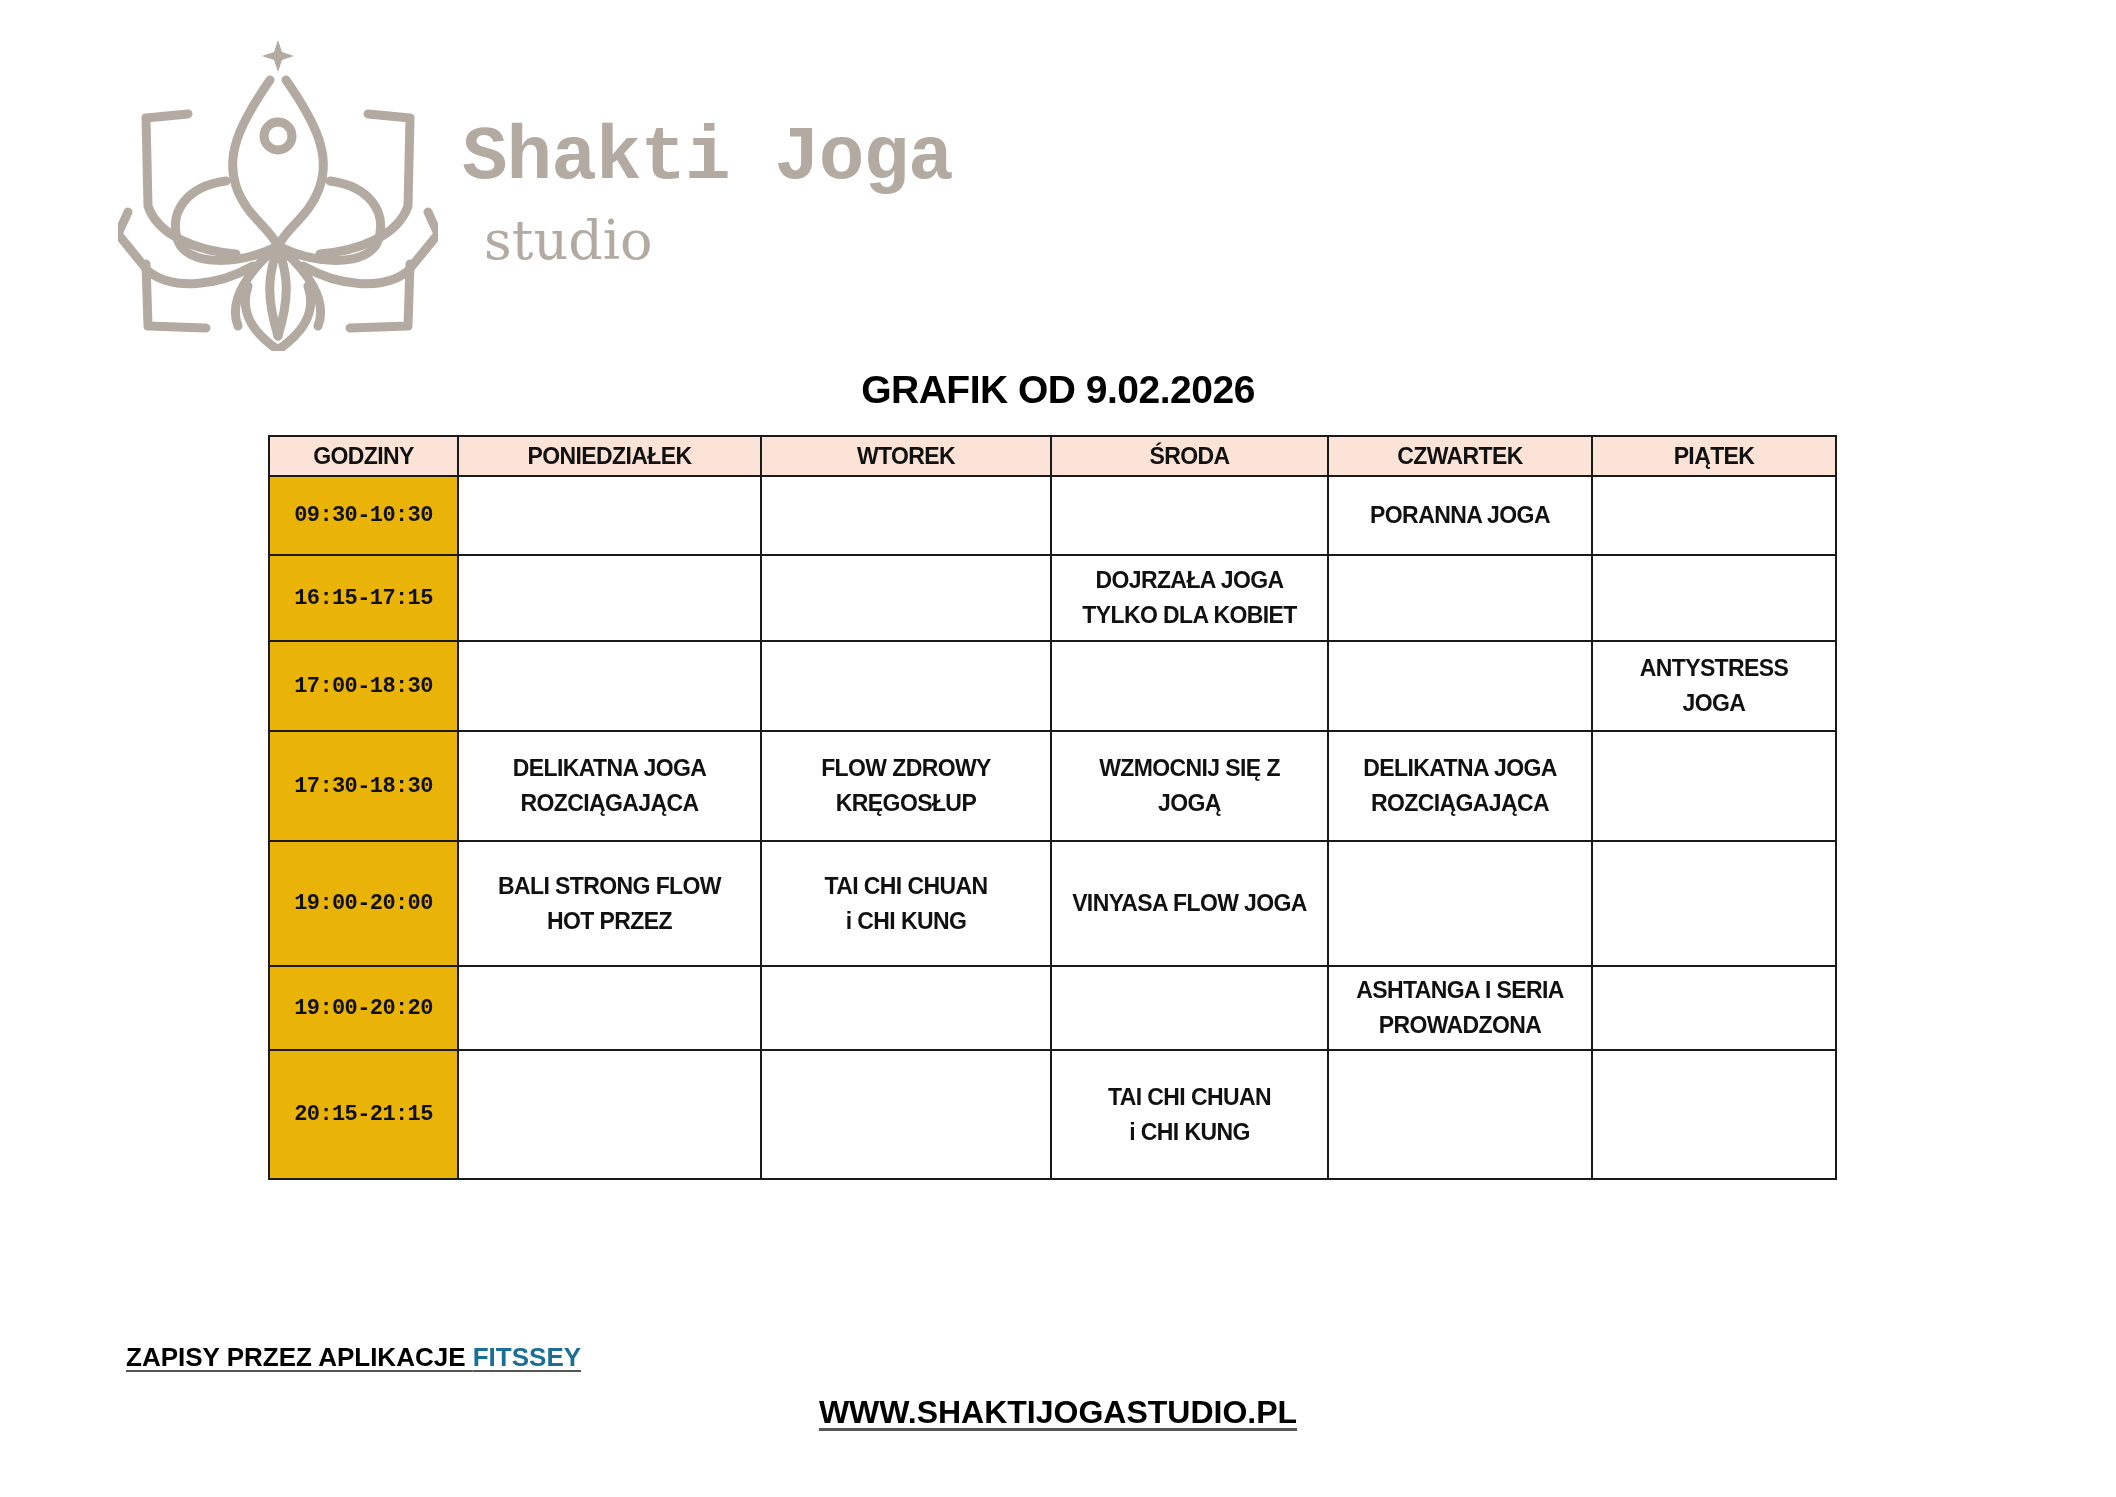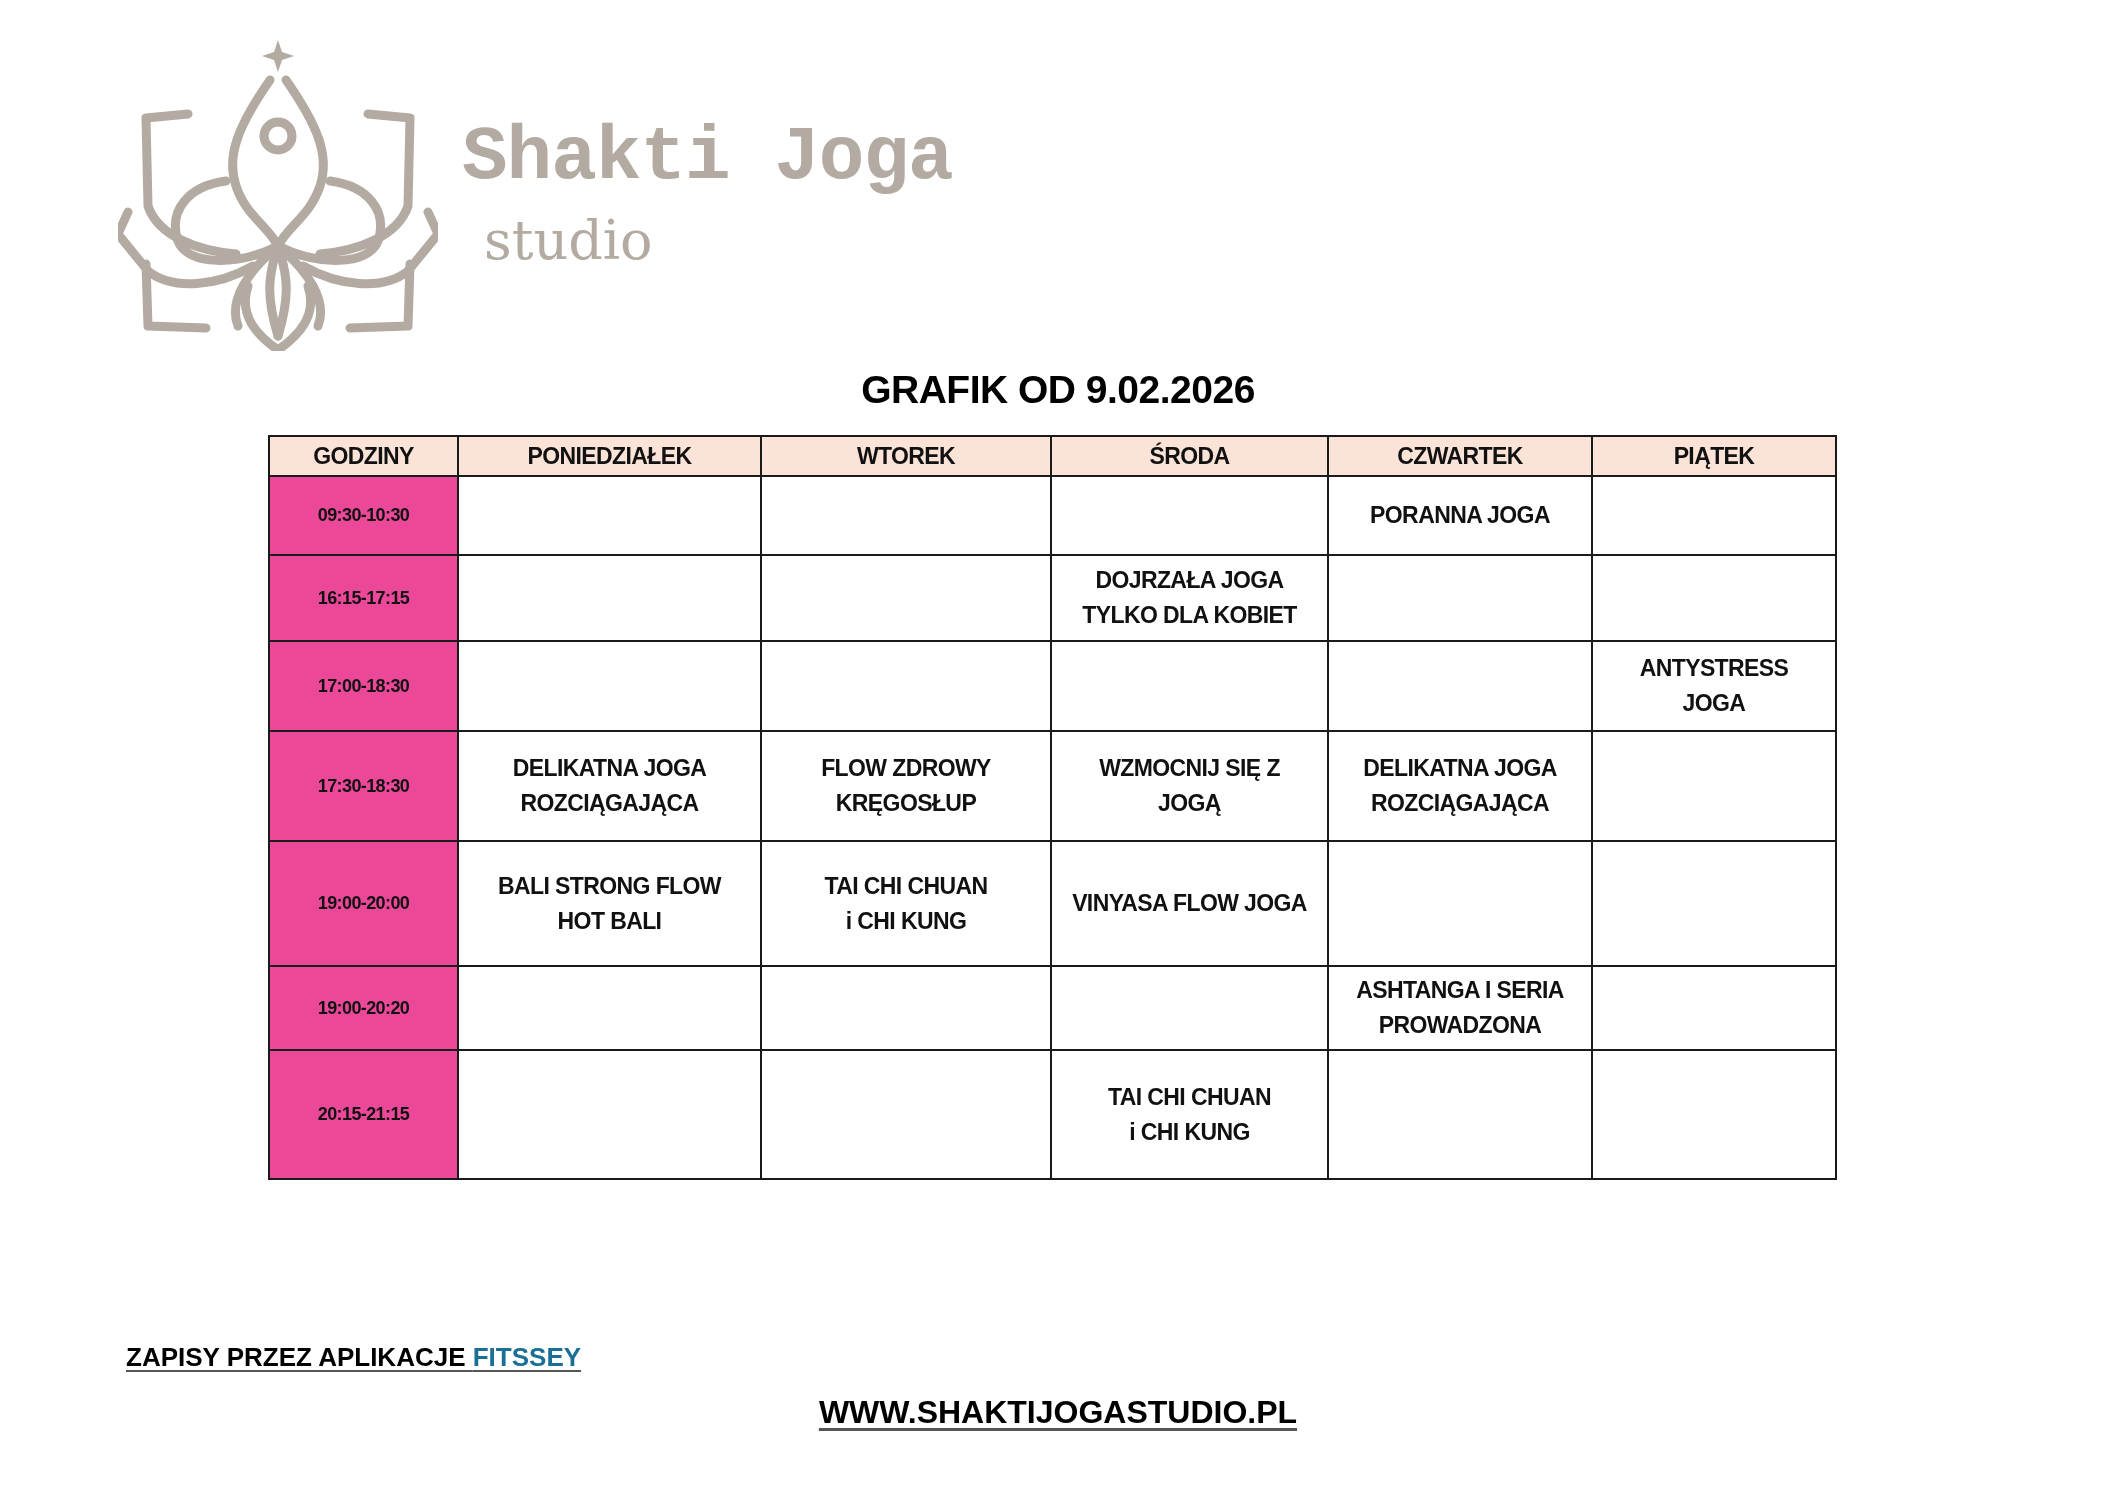--- a/index.html
+++ b/index.html
@@ -4,21 +4,21 @@
 <style>
   html, body { margin:0; padding:0; background:#ffffff; }
   body { width:2116px; height:1497px; position:relative; overflow:hidden; font-family:"Liberation Sans", sans-serif; color:#111; }
   .logo { position:absolute; left:118px; top:36px; width:320px; height:315px; }
   .brand-name { position:absolute; left:462px; top:120px; font-family:Liberation Mono, monospace; font-weight:bold; font-size:76px; color:#b3aaa2; letter-spacing:-1px; line-height:1; }
   .brand-sub { position:absolute; left:484px; top:214px; font-family:"DejaVu Serif", serif; font-size:54px; color:#b3aaa2; line-height:1; letter-spacing:0px; }
   .title { position:absolute; left:0; width:2116px; top:368px; text-align:center; font-weight:bold; font-size:39px; letter-spacing:-0.5px; color:#000; }
   table.schedule { position:absolute; left:268px; top:435px; border-collapse:collapse; table-layout:fixed;padding-left:44px; }
   table.schedule th, table.schedule td { border:2px solid #1a1a1a; text-align:center; vertical-align:middle; padding:0 4px; font-weight:bold; line-height:35px; font-size:23px; letter-spacing:-0.6px; }
   table.schedule th { background:#fbe3d8; font-size:23px; height:38px; line-height:38px; }
-  table.schedule td.time { background:#ec4899; font-size:18px; }
+  table.schedule td.time { background:#eab308; font-size:22px;font-family:Liberation Mono, monospace; }
   .footer-left { position:absolute; left:126px; top:1342px; font-weight:bold; font-size:26px; color:#000; text-decoration:underline; text-decoration-color:#555; text-underline-offset:4px; }
   .footer-left .app { color:#1a6f95; text-decoration-color:#9fc4d6; }
   .website { position:absolute; left:0; width:2116px; top:1394px; text-align:center; }
   .website a { font-weight:bold; font-size:32px; color:#000; text-decoration:underline; text-underline-offset:5px; text-decoration-color:#555; }
 </style>
 </head>
 <body>
 
 <svg class="logo" viewBox="0 0 320 315" fill="none" stroke="#b3aaa2" stroke-width="9" stroke-linecap="round" stroke-linejoin="round">
 
@@ -119,21 +119,21 @@
         <td>
           <div>DELIKATNA JOGA</div>
           <div>ROZCIĄGAJĄCA</div>
         </td>
         <td></td>
       </tr>
       <tr style="height: 125px;">
         <td class="time">19:00-20:00</td>
         <td>
           <div>BALI STRONG FLOW</div>
-          <div>HOT BALI</div>
+          <div>HOT PRZEZ</div>
         </td>
         <td>
           <div>TAI CHI CHUAN</div>
           <div>i CHI KUNG</div>
         </td>
         <td>
           <div>VINYASA FLOW JOGA</div>
         </td>
         <td></td>
         <td></td>

